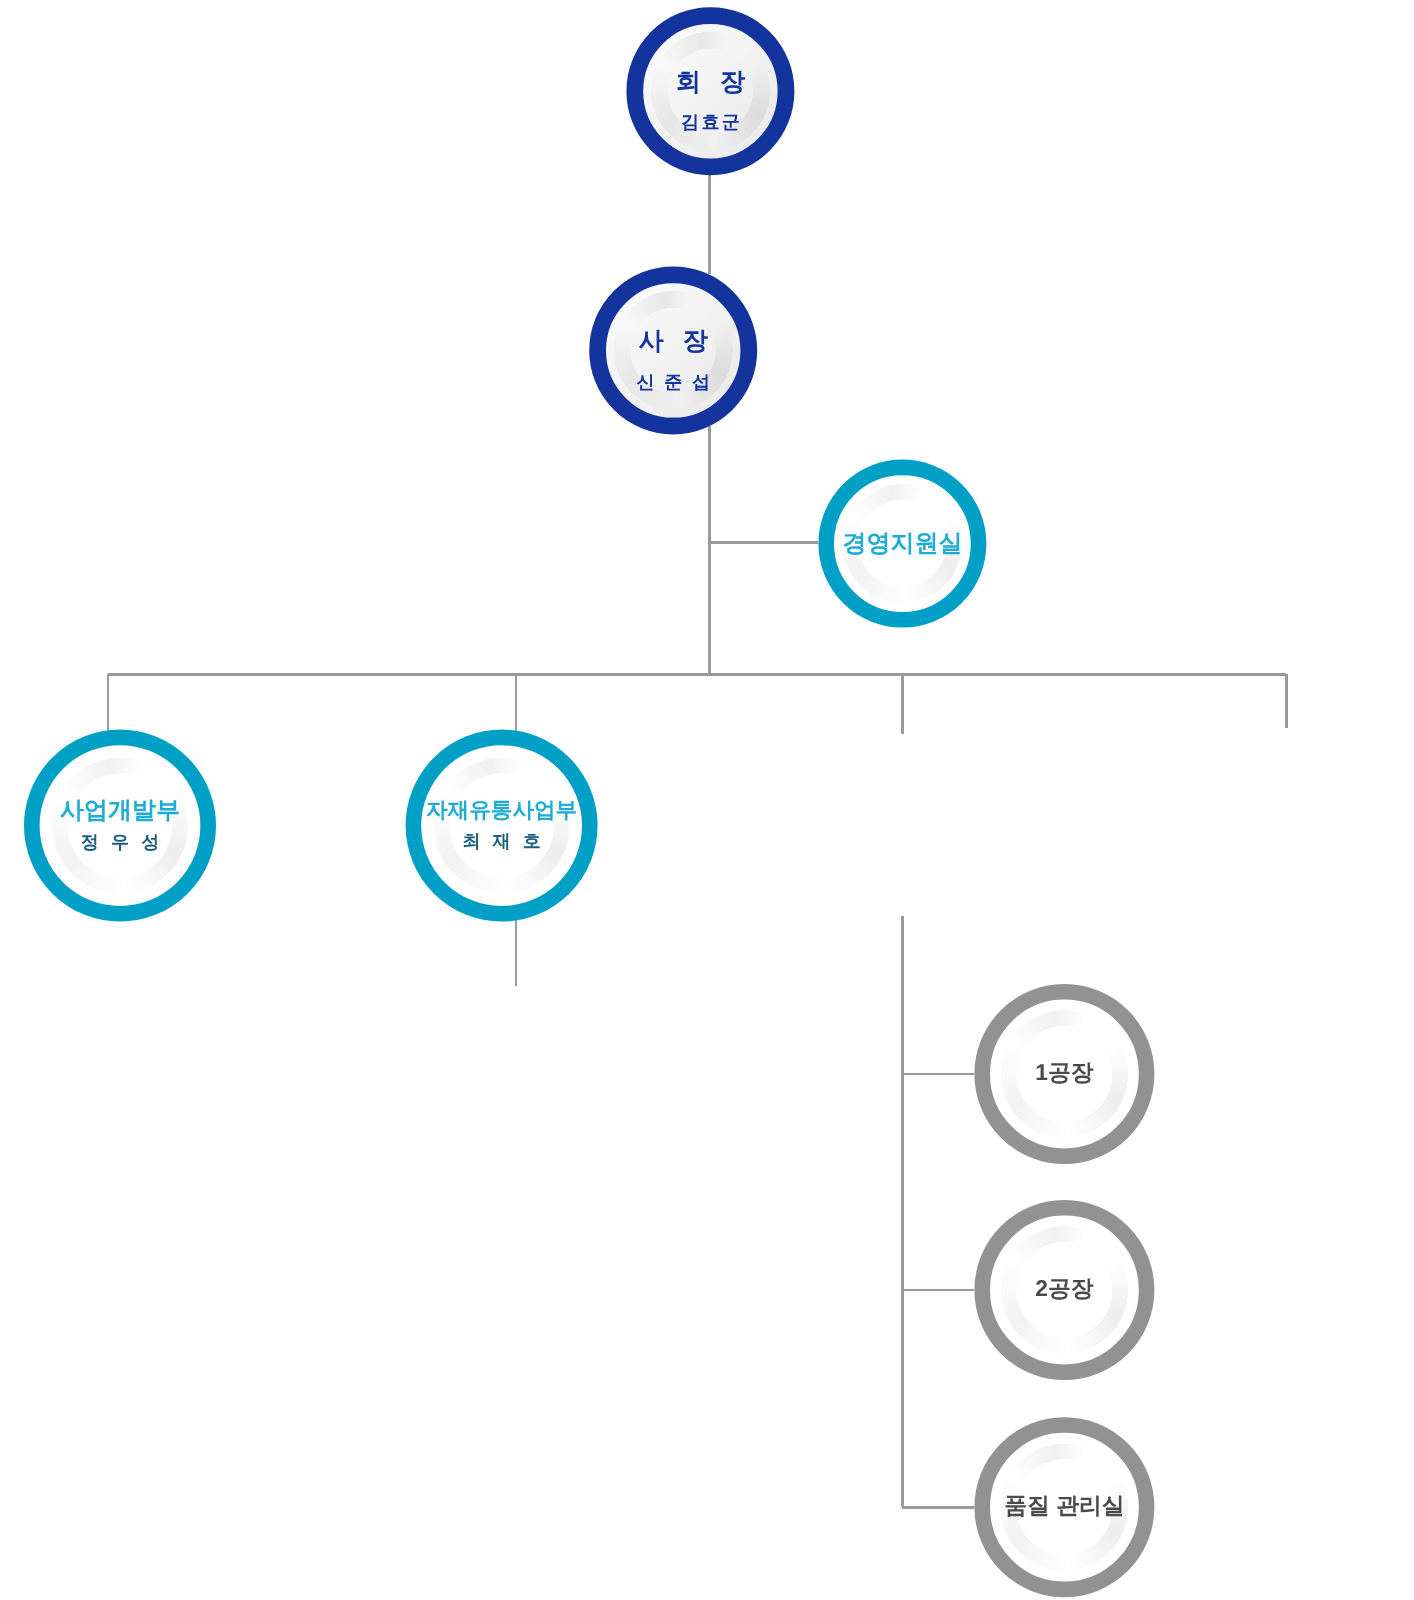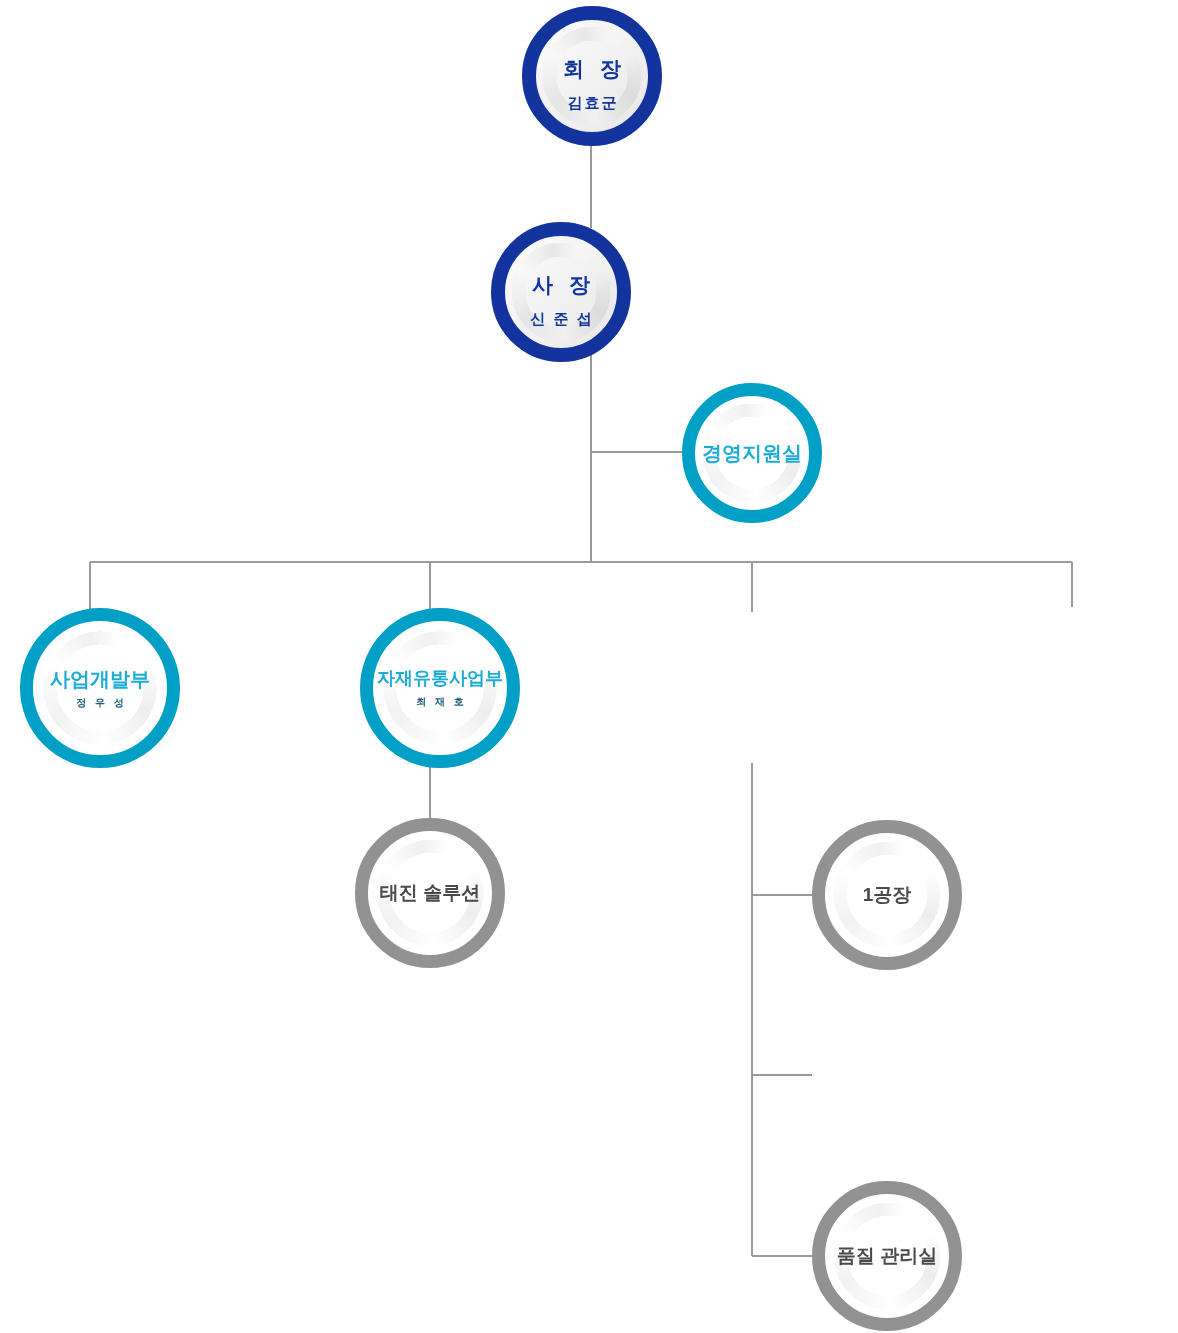--- a/index.html
+++ b/index.html
@@ -65,21 +65,21 @@
     border: 13px solid #00a0c6;
   }
   .node.cyan .title {
     color: #1eacd4;
     font-weight: bold;
     font-size: 20px;
   }
   .node.cyan .person {
     color: #1b5f7d;
     font-weight: bold;
-    font-size: 10px;
+    font-size: 15px;
     letter-spacing: 3px;
     text-indent: 3px;
     margin-top: 6px;
   }
   .node.cyan.latin .title {
     color: #1eacd4;
     font-size: 22px;
     letter-spacing: 0.2px;
     line-height: 1.3;
   }
@@ -176,41 +176,41 @@
     </div>
   </div>
 
   <div class="node cyan" style="left:20px; top:608px; width:160px; height:160px;">
     <div class="label-wrap">
       <div class="title">사업개발부</div>
       <div class="person">정 우 성</div>
     </div>
   </div>
 
-  <div class="node cyan" style="left:360px; top:608px; width:160px; height:160px;align-items:center;">
+  <div class="node cyan" style="left:338px; top:608px; width:160px; height:160px;align-items:center;">
     <div class="label-wrap">
       <div class="title" style="font-size:18px;">자재유통사업부</div>
       <div class="person">최 재 호</div>
     </div>
   </div>
 
 
 
-  <div class="node gray" style="left:355px; top:818px; width:150px; height:150px;">
-    <div class="label-wrap">
-      <div class="title">태진 솔루션</div>
-    </div>
-  </div>
 
   <div class="node gray" style="left:812px; top:820px; width:150px; height:150px;">
     <div class="label-wrap">
       <div class="title">1공장</div>
     </div>
   </div>
 
+  <div class="node gray" style="left:812px; top:1000px; width:150px; height:150px;">
+    <div class="label-wrap">
+      <div class="title">2공장</div>
+    </div>
+  </div>
 
   <div class="node gray" style="left:812px; top:1181px; width:150px; height:150px;">
     <div class="label-wrap">
       <div class="title">품질 관리실</div>
     </div>
   </div>
 
 </div>
 
 </body></html>

